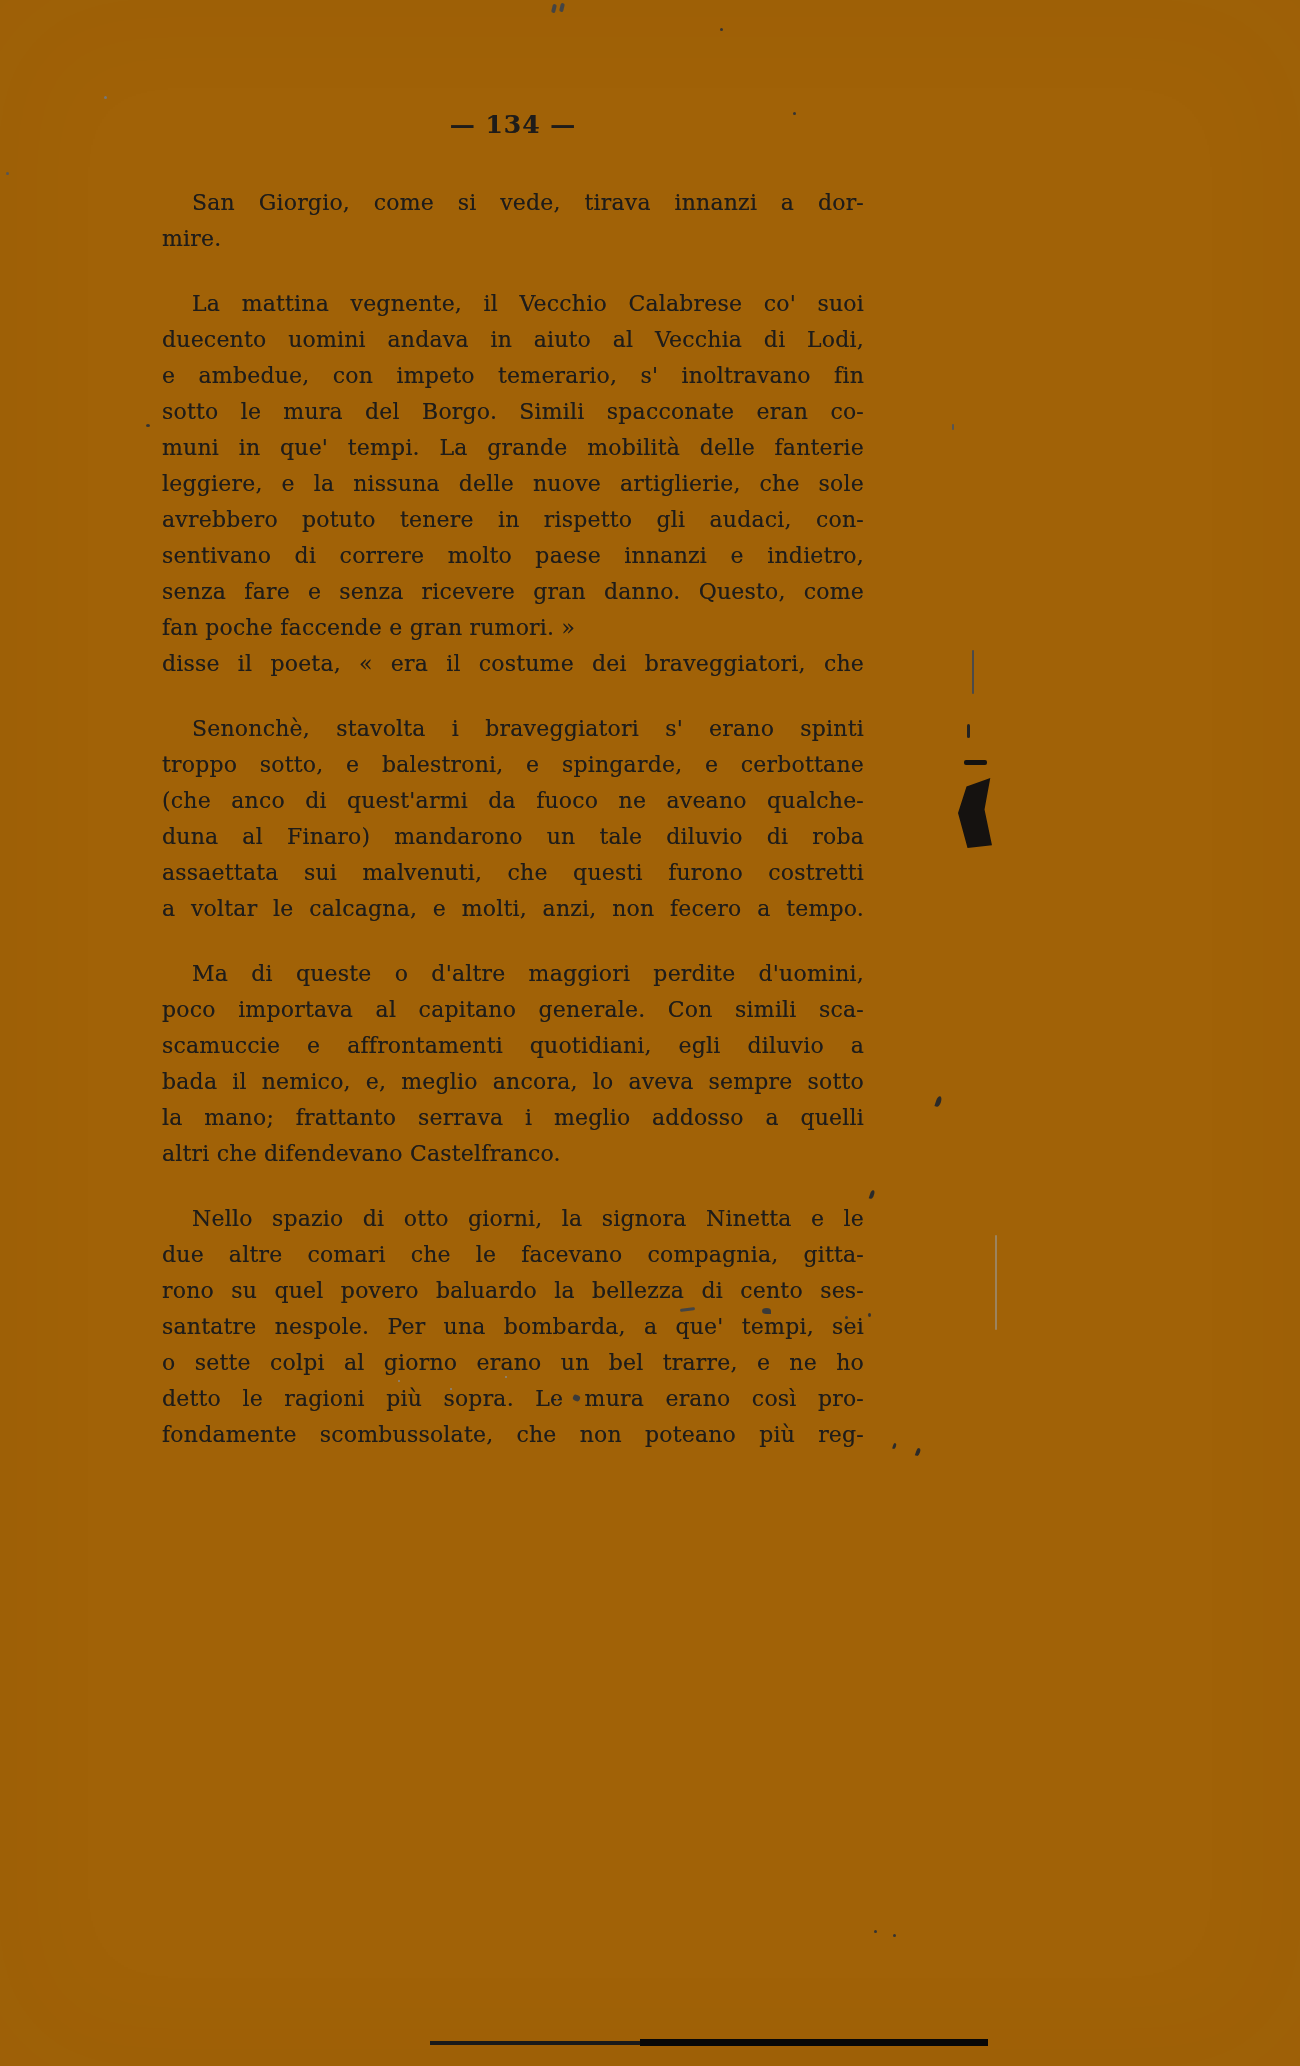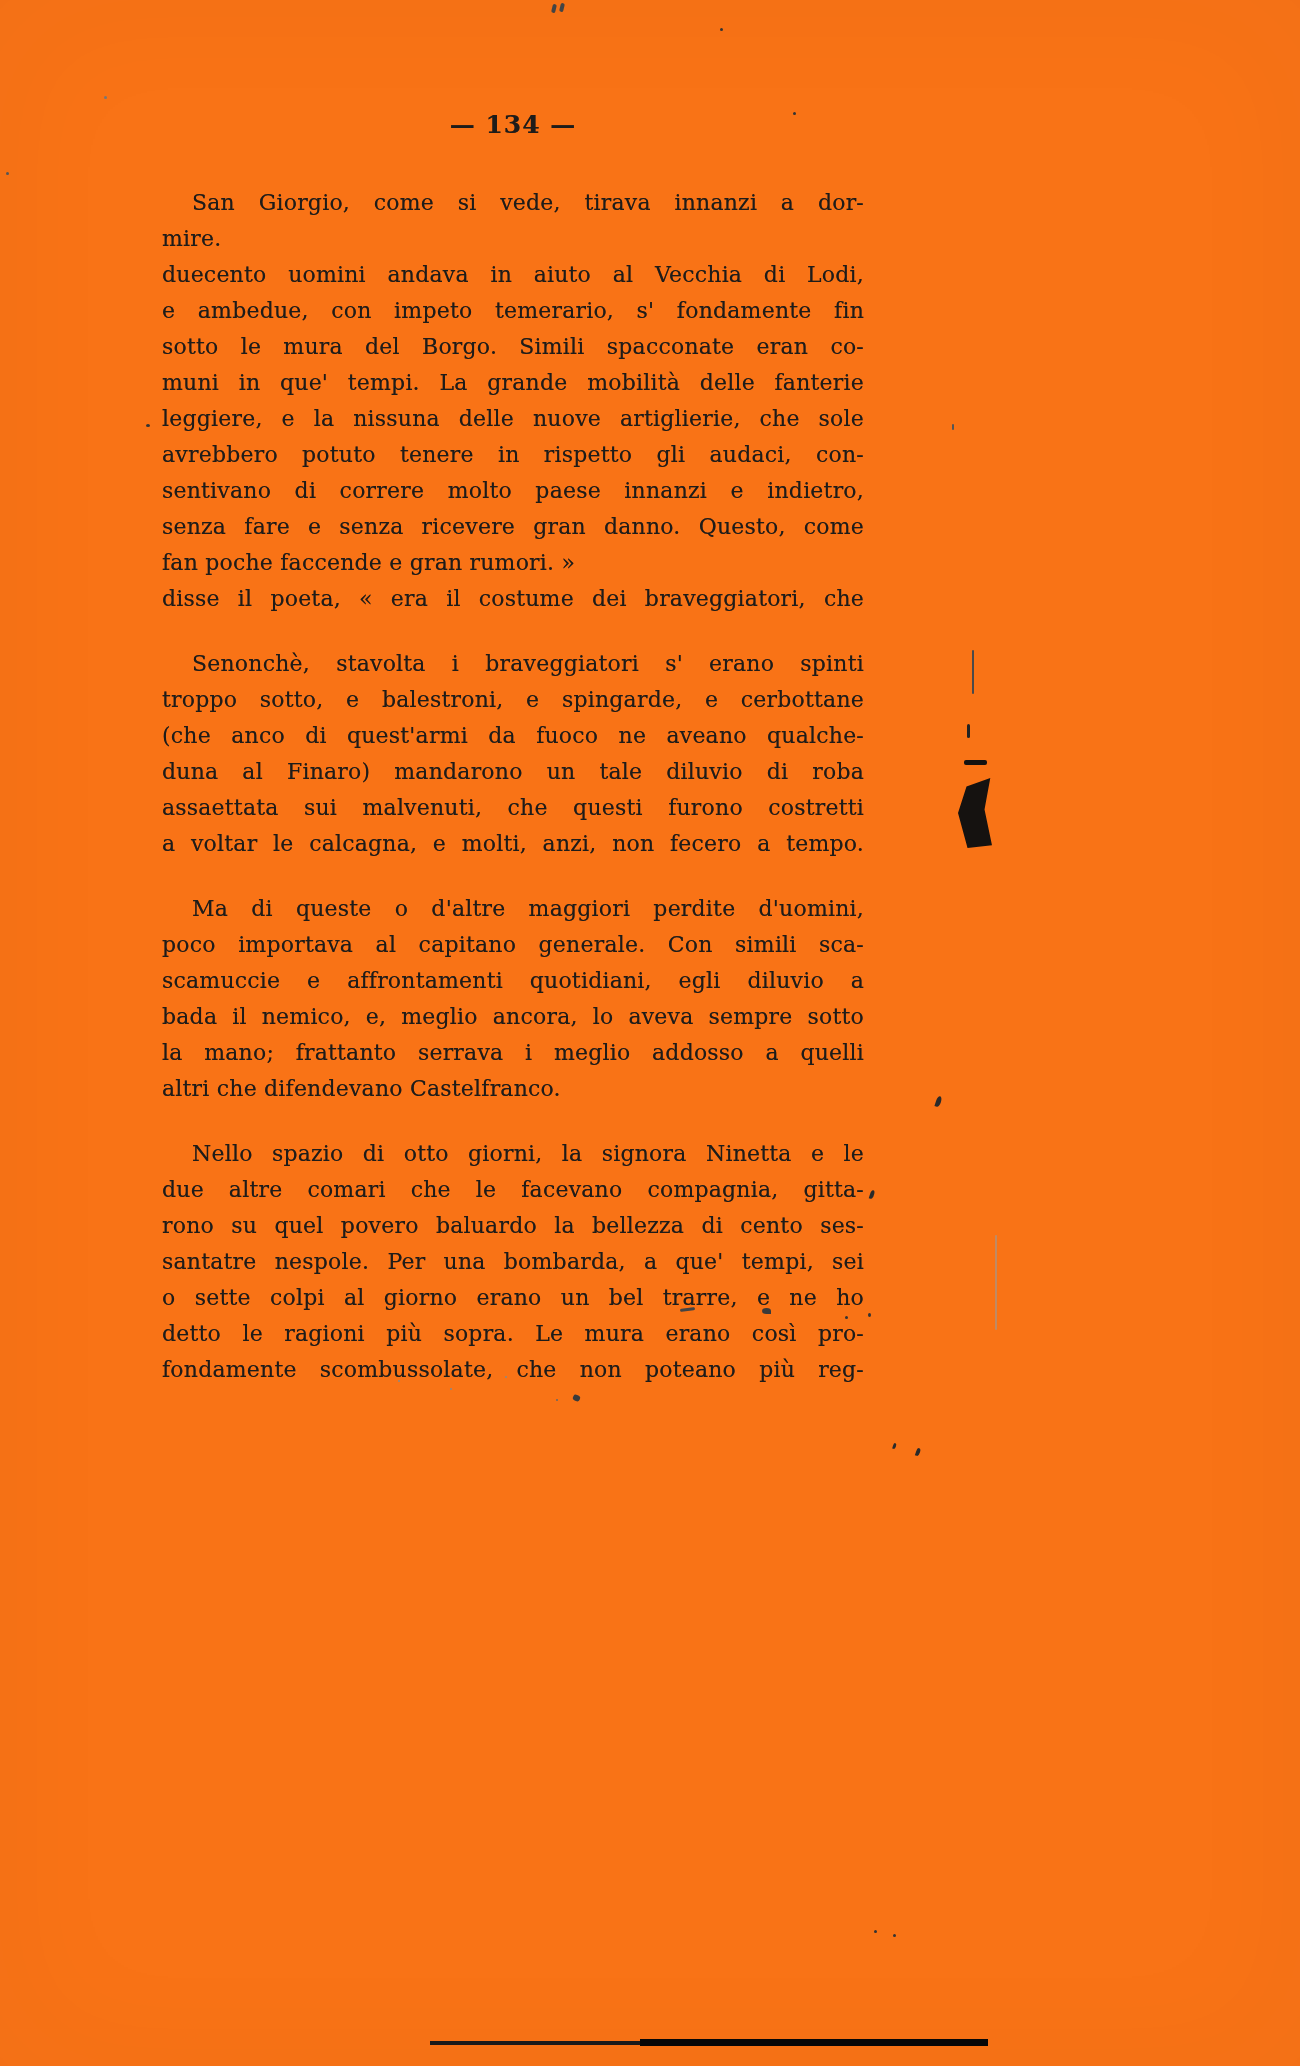--- a/index.html
+++ b/index.html
@@ -4,21 +4,21 @@
 <style>
   html, body {
     margin: 0;
     padding: 0;
     background: #ffffff;
   }
   .scan {
     position: relative;
     width: 1300px;
     height: 2066px;
-    background: #f97316;
+    background: #a16207;
     overflow: hidden;
     font-family: "DejaVu Serif", "Liberation Serif", serif;
     color: #1e1c1a;
     box-shadow: inset 0 0 140px rgba(60,55,45,0.04);
   }
   .page-number {
     position: absolute;
     top: 110px;
     left: 162px;
     width: 702px;
@@ -58,22 +58,23 @@
 <div class="scan">
 
   <div class="page-number">— 134 —</div>
 
   <div class="text-block" id="text-block">
       <div class="paragraph">
         <div class="line first">San Giorgio, come si vede, tirava innanzi a dor-</div>
         <div class="line ragged">mire.</div>
       </div>
       <div class="paragraph">
+        <div class="line first">La mattina vegnente, il Vecchio Calabrese co' suoi</div>
         <div class="line">duecento uomini andava in aiuto al Vecchia di Lodi,</div>
-        <div class="line">e ambedue, con impeto temerario, s' fondamente fin</div>
+        <div class="line">e ambedue, con impeto temerario, s' inoltravano fin</div>
         <div class="line">sotto le mura del Borgo. Simili spacconate eran co-</div>
         <div class="line">muni in que' tempi. La grande mobilità delle fanterie</div>
         <div class="line">leggiere, e la nissuna delle nuove artiglierie, che sole</div>
         <div class="line">avrebbero potuto tenere in rispetto gli audaci, con-</div>
         <div class="line">sentivano di correre molto paese innanzi e indietro,</div>
         <div class="line">senza fare e senza ricevere gran danno. Questo, come</div>
         <div class="line ragged">fan poche faccende e gran rumori. »</div>
         <div class="line">disse il poeta, « era il costume dei braveggiatori, che</div>
       </div>
       <div class="paragraph">

